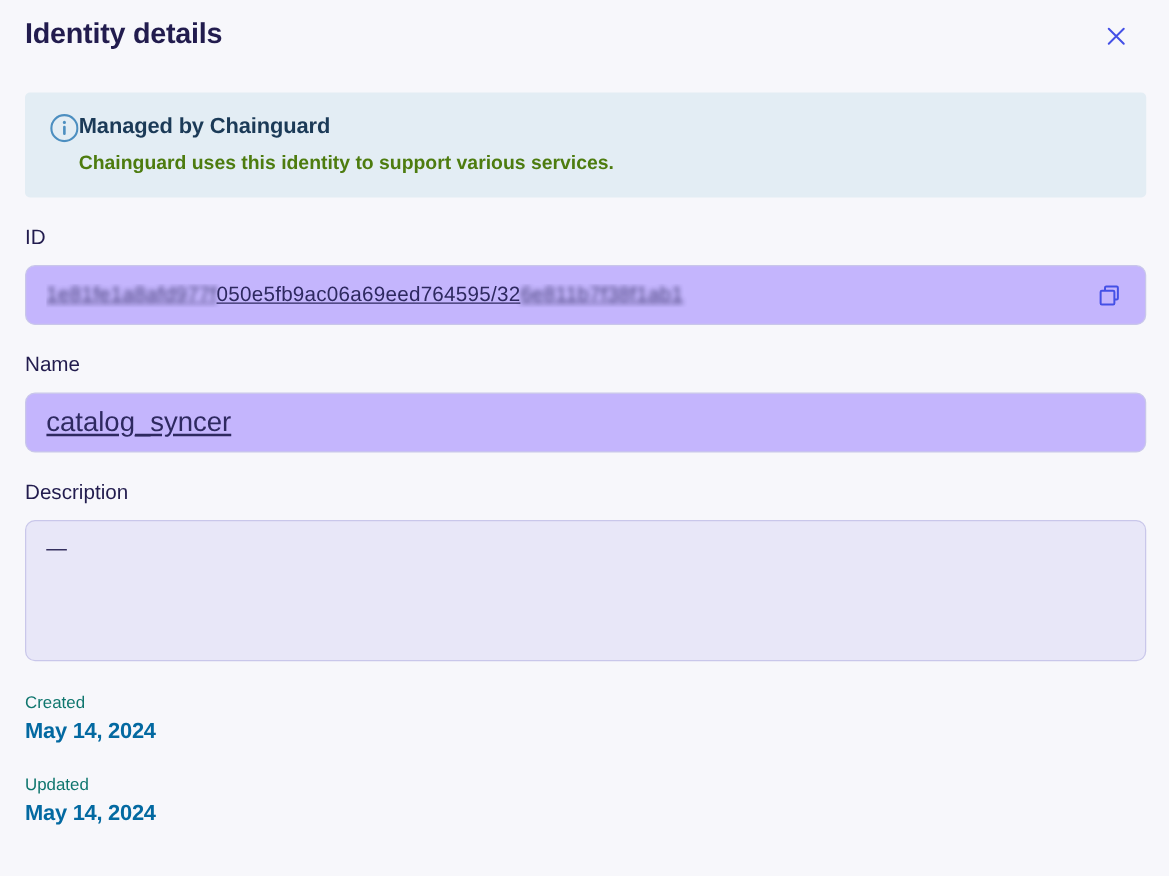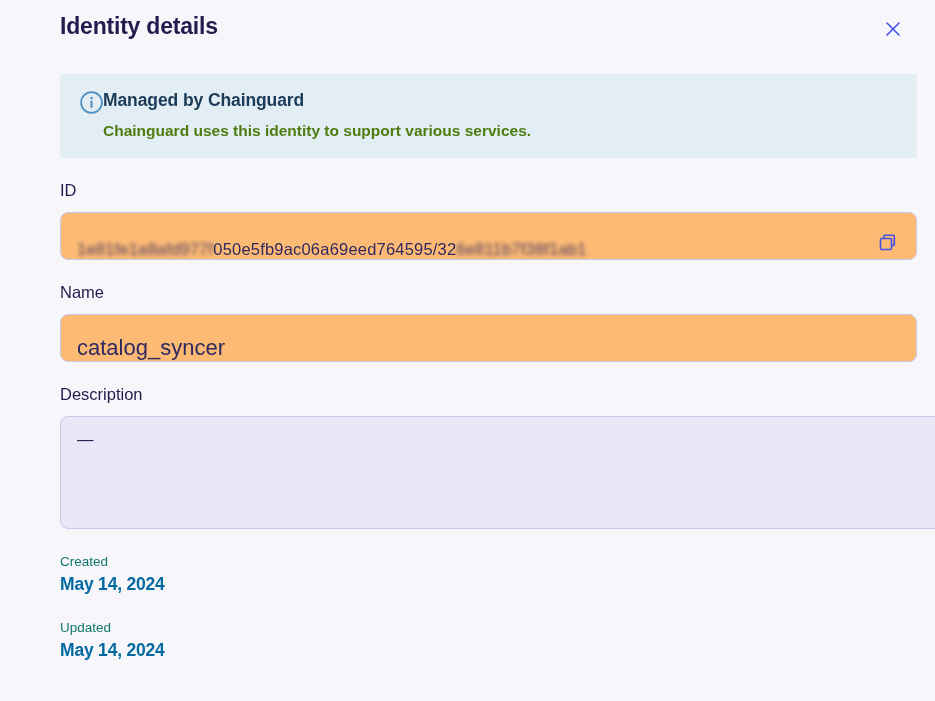--- a/index.html
+++ b/index.html
@@ -3,21 +3,21 @@
 <meta charset="utf-8">
 <style>
   * { margin: 0; padding: 0; box-sizing: border-box; }
   html, body {
     width: 935px; height: 701px;
     background: #f7f7fb;
     font-family: "Liberation Sans", sans-serif;
     overflow: hidden;
     color: #221c4e;
   }
-  .panel { width: 935px; height: 701px; position: relative; padding-left: 40px; }
+  .panel { width: 935px; height: 701px; position: relative; }
 
   
   .header {
     display: flex; justify-content: space-between; align-items: flex-start;
     padding: 13px 20px 0 20px;
   }
   .title {
     font-size: 23px; font-weight: 700; color: #221c4e; letter-spacing: -0.2px;
   }
   .close-btn {
@@ -43,26 +43,26 @@
   }
 
   
   .field-label {
     margin: 23px 20px 0 20px;
     font-size: 16.5px; color: #221c4e;
   }
   .input-box {
     margin: 12px 18px 0 20px;
     height: 48px;
-    background: #fdba74;
+    background: #c4b5fd;
     border: 1px solid #c9c7ea;
     border-radius: 8px;
-    display: flex; align-items: flex-end;
+    display: flex; align-items: center;
     padding: 0 12px 0 16px;
-    font-size: 16.5px; color: #2e2960;
+    font-size: 16.5px; color: #2e2960; text-decoration: underline;
   }
   .input-box input {
     flex: 1; border: none; background: transparent; outline: none;
     font-family: "Liberation Sans", sans-serif;
     font-size: 22px; color: #2e2960;
   }
   .id-value { flex: 1; white-space: nowrap; overflow: hidden; letter-spacing: 0.2px; }
   .obscured { filter: blur(2.2px); opacity: 0.85; }
   .copy-btn {
     background: transparent; border: none; cursor: pointer;

